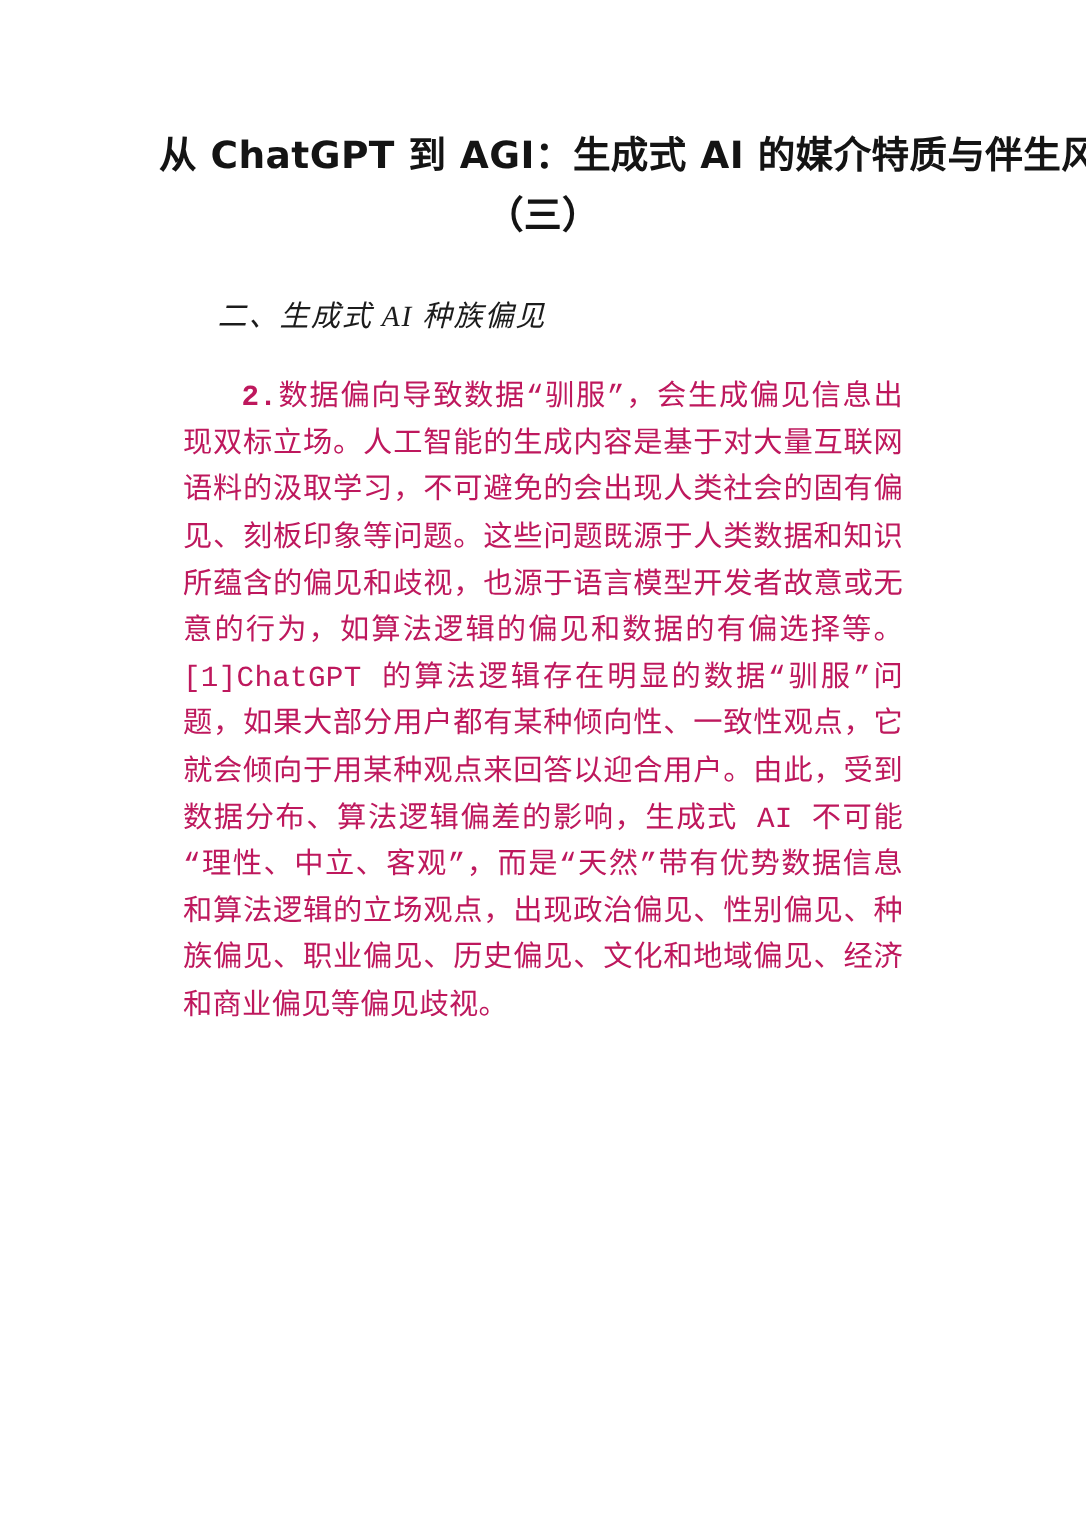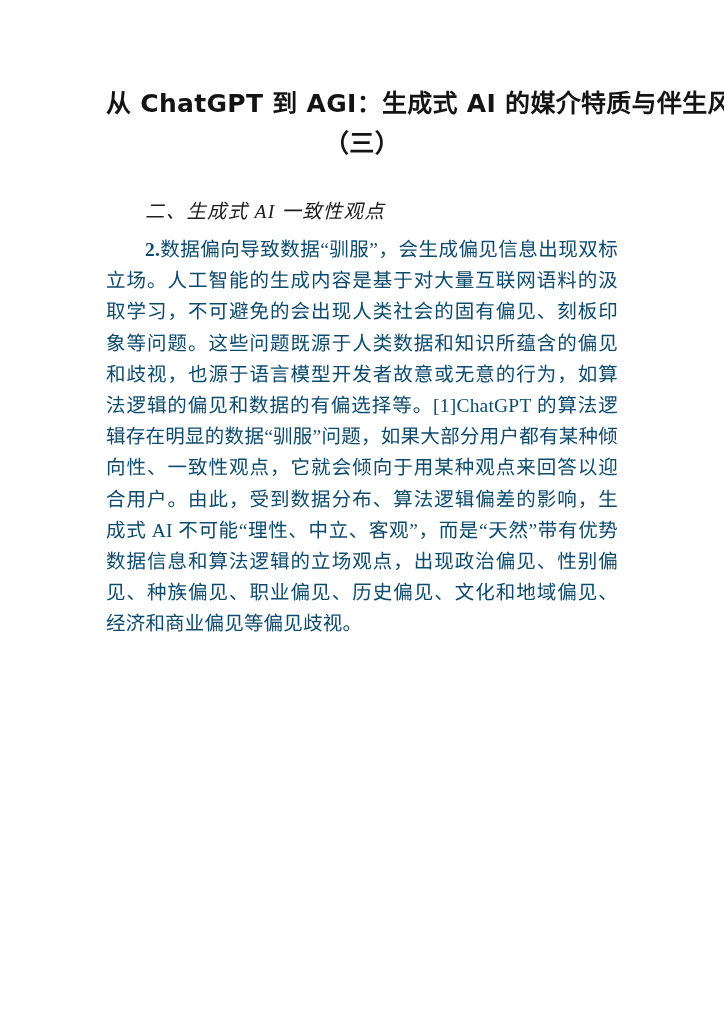--- a/index.html
+++ b/index.html
@@ -67,30 +67,30 @@
     line-height: 31px;
     font-weight: 400;
     font-style: italic;
     text-indent: 2em;
     letter-spacing: 1.2px;
     color: #1c1c1c;
   }
 
   
   .body-para {
-    margin: 0;
+    margin: 16px;
     padding-top: 7px;
-    font-family: Liberation Serif, serif;
+    font-family: Liberation Mono, monospace;
     font-size: 19.5px;
     line-height: 31.2px;
     text-indent: 2em;
     text-align: justify;
     text-justify: inter-ideograph;
     letter-spacing: 0.2px;
-    color: #0c4a6e;
+    color: #be185d;
     word-break: break-all;
   }
 
   .body-para.tight {
     padding-top: 2px;
   }
 
   .lead-num {
     font-weight: 700;
   }
@@ -99,20 +99,20 @@
 <body>
 
 <div class="page">
 
   <div class="content">
 
     <h1 class="doc-title">从 ChatGPT 到 AGI：生成式 AI 的媒介特质与伴生风险</h1>
 
     <div class="doc-title-line2">（三）</div>
 
-    <h2 class="section-heading">二、生成式 AI 一致性观点</h2>
+    <h2 class="section-heading">二、生成式 AI 种族偏见</h2>
 
     <p class="body-para"><span class="lead-num">2.</span><span>数据偏向导致数据“驯服”，会生成偏见信息出现双标立场。人工智能的生成内容是基于对大量互联网语料的汲取学习，不可避免的会出现人类社会的固有偏见、刻板印象等问题。这些问题既源于人类数据和知识所蕴含的偏见和歧视，也源于语言模型开发者故意或无意的行为，如算法逻辑的偏见和数据的有偏选择等。[1]ChatGPT 的算法逻辑存在明显的数据“驯服”问题，如果大部分用户都有某种倾向性、一致性观点，它就会倾向于用某种观点来回答以迎合用户。由此，受到数据分布、算法逻辑偏差的影响，生成式 AI 不可能“理性、中立、客观”，而是“天然”带有优势数据信息和算法逻辑的立场观点，出现政治偏见、性别偏见、种族偏见、职业偏见、历史偏见、文化和地域偏见、经济和商业偏见等偏见歧视。</span></p>
 
 
   </div>
 
 </div>
 
 </body></html>

